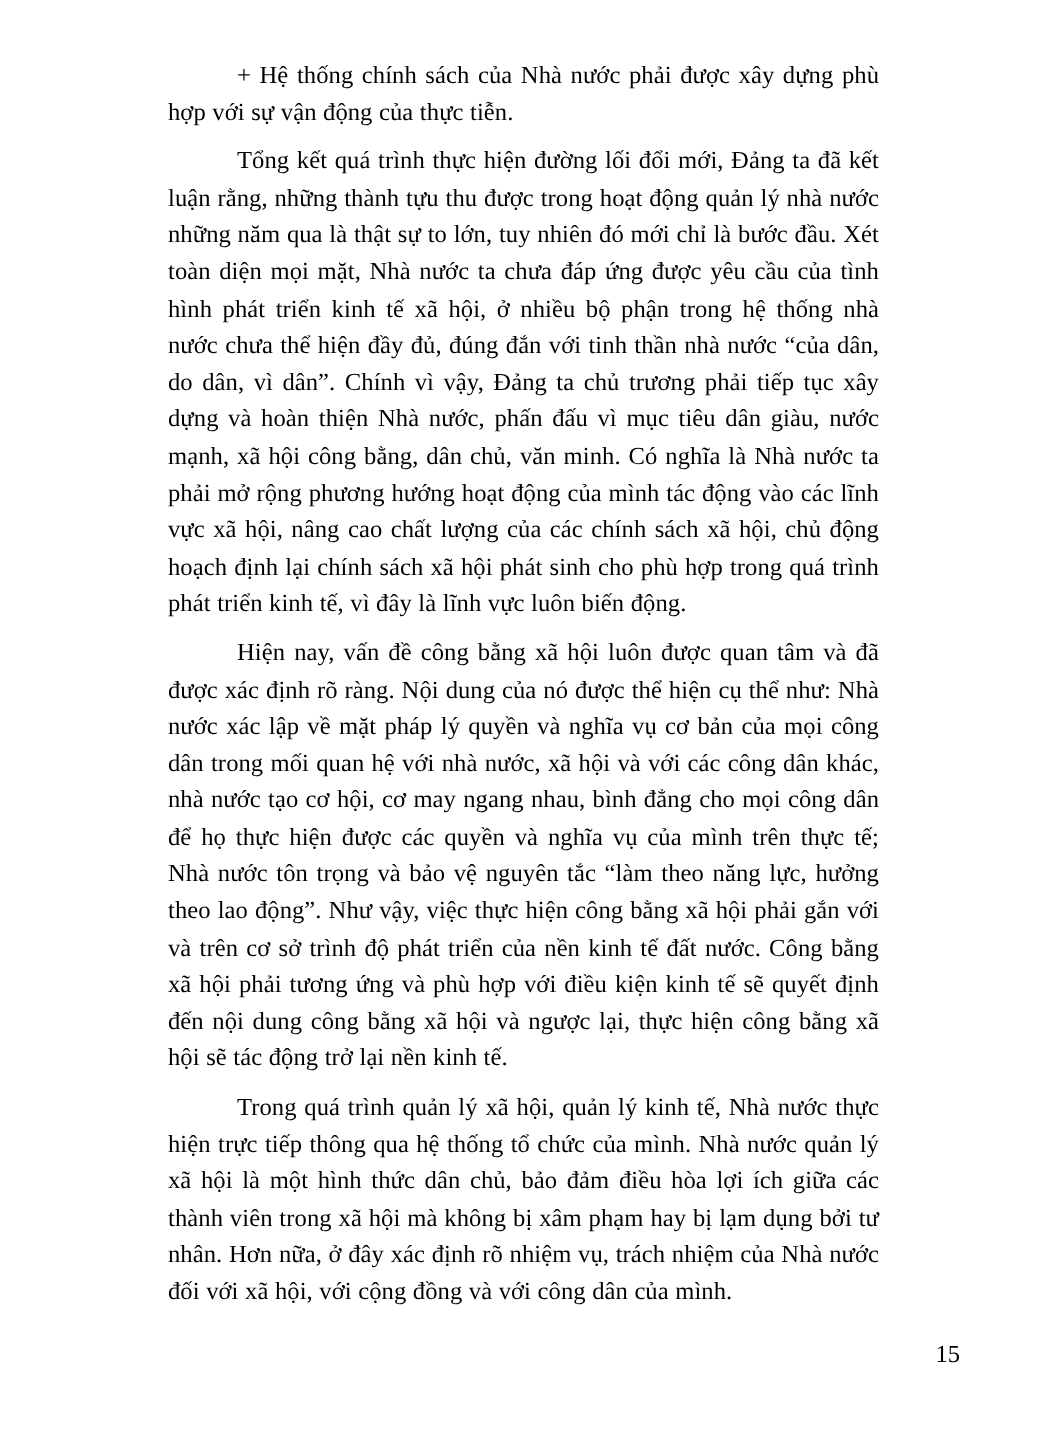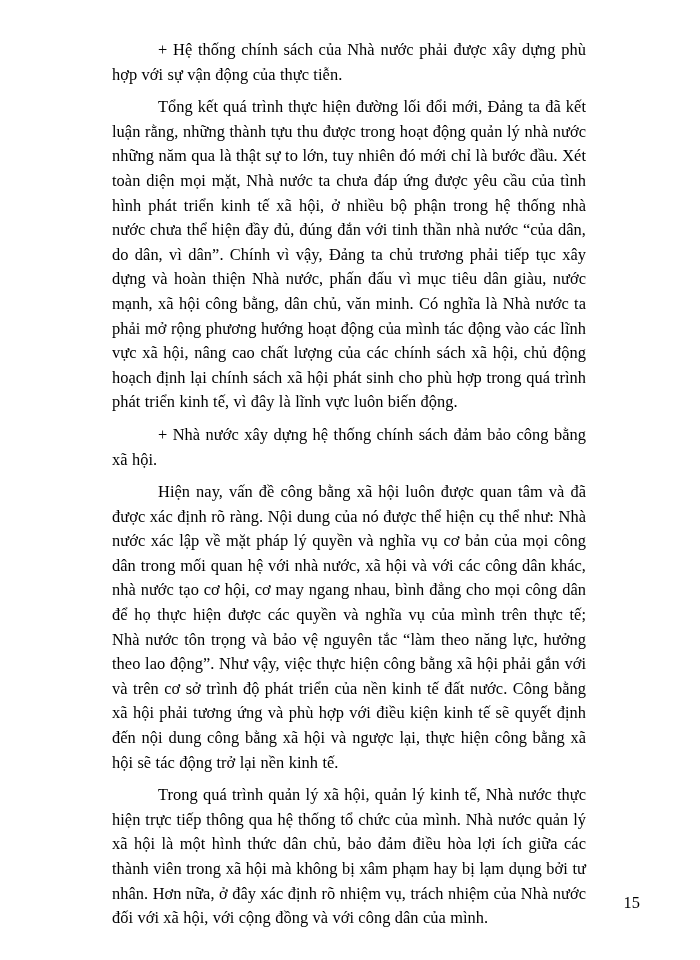--- a/index.html
+++ b/index.html
@@ -74,21 +74,20 @@
   }
 </style>
 </head>
 <body>
 
 <div class="page">
 
   <div class="text-column">
     <p class="para">+ Hệ thống chính sách của Nhà nước phải được xây dựng phù hợp với sự vận động của thực tiễn.</p>
     <p class="para">Tổng kết quá trình thực hiện đường lối đổi mới, Đảng ta đã kết luận rằng, những thành tựu thu được trong hoạt động quản lý nhà nước những năm qua là thật sự to lớn, tuy nhiên đó mới chỉ là bước đầu. Xét toàn diện mọi mặt, Nhà nước ta chưa đáp ứng được yêu cầu của tình hình phát triển kinh tế xã hội, ở nhiều bộ phận trong hệ thống nhà nước chưa thể hiện đầy đủ, đúng đắn với tinh thần nhà nước “của dân, do dân, vì dân”. Chính vì vậy, Đảng ta chủ trương phải tiếp tục xây dựng và hoàn thiện Nhà nước, phấn đấu vì mục tiêu dân giàu, nước mạnh, xã hội công bằng, dân chủ, văn minh. Có nghĩa là Nhà nước ta phải mở rộng phương hướng hoạt động của mình tác động vào các lĩnh vực xã hội, nâng cao chất lượng của các chính sách xã hội, chủ động hoạch định lại chính sách xã hội phát sinh cho phù hợp trong quá trình phát triển kinh tế, vì đây là lĩnh vực luôn biến động.</p>
-    <p class="para">+ Nhà nước xây dựng hệ thống chính sách đảm bảo công bằng xã hội.</p>
     <p class="para">Hiện nay, vấn đề công bằng xã hội luôn được quan tâm và đã được xác định rõ ràng. Nội dung của nó được thể hiện cụ thể như: Nhà nước xác lập về mặt pháp lý quyền và nghĩa vụ cơ bản của mọi công dân trong mối quan hệ với nhà nước, xã hội và với các công dân khác, nhà nước tạo cơ hội, cơ may ngang nhau, bình đẳng cho mọi công dân để họ thực hiện được các quyền và nghĩa vụ của mình trên thực tế; Nhà nước tôn trọng và bảo vệ nguyên tắc “làm theo năng lực, hưởng theo lao động”. Như vậy, việc thực hiện công bằng xã hội phải gắn với và trên cơ sở trình độ phát triển của nền kinh tế đất nước. Công bằng xã hội phải tương ứng và phù hợp với điều kiện kinh tế sẽ quyết định đến nội dung công bằng xã hội và ngược lại, thực hiện công bằng xã hội sẽ tác động trở lại nền kinh tế.</p>
     <p class="para">Trong quá trình quản lý xã hội, quản lý kinh tế, Nhà nước thực hiện trực tiếp thông qua hệ thống tổ chức của mình. Nhà nước quản lý xã hội là một hình thức dân chủ, bảo đảm điều hòa lợi ích giữa các thành viên trong xã hội mà không bị xâm phạm hay bị lạm dụng bởi tư nhân. Hơn nữa, ở đây xác định rõ nhiệm vụ, trách nhiệm của Nhà nước đối với xã hội, với cộng đồng và với công dân của mình.</p>
 
   </div>
 
   <div class="page-number">15</div>
 
   <div class="scan"></div>
 </div>
 

